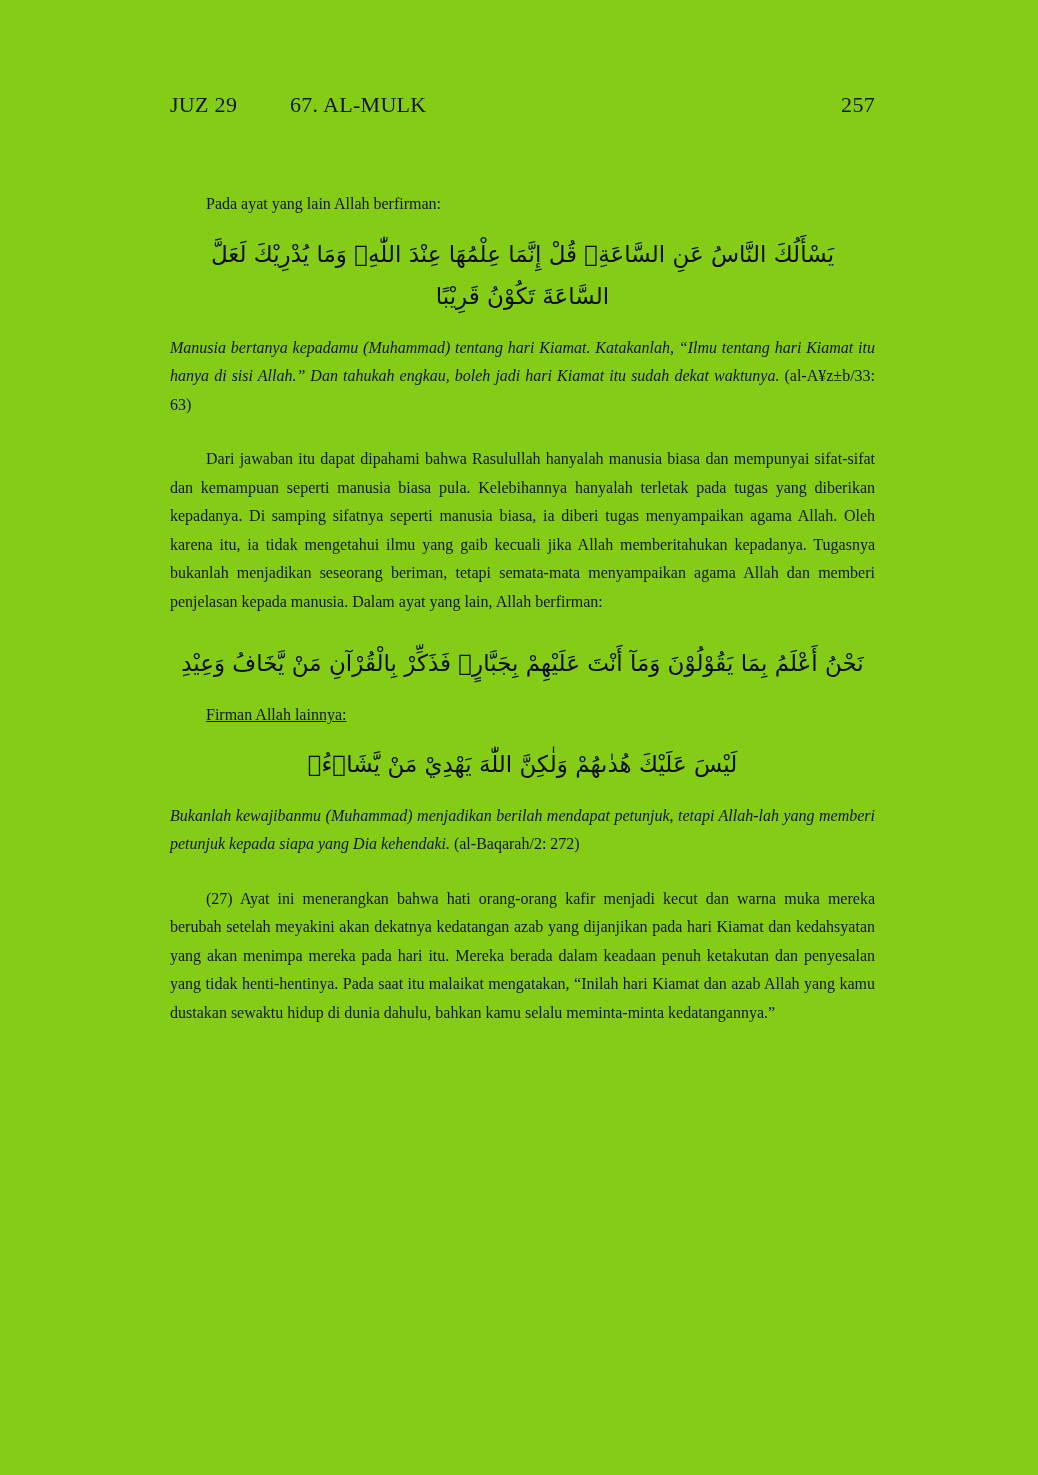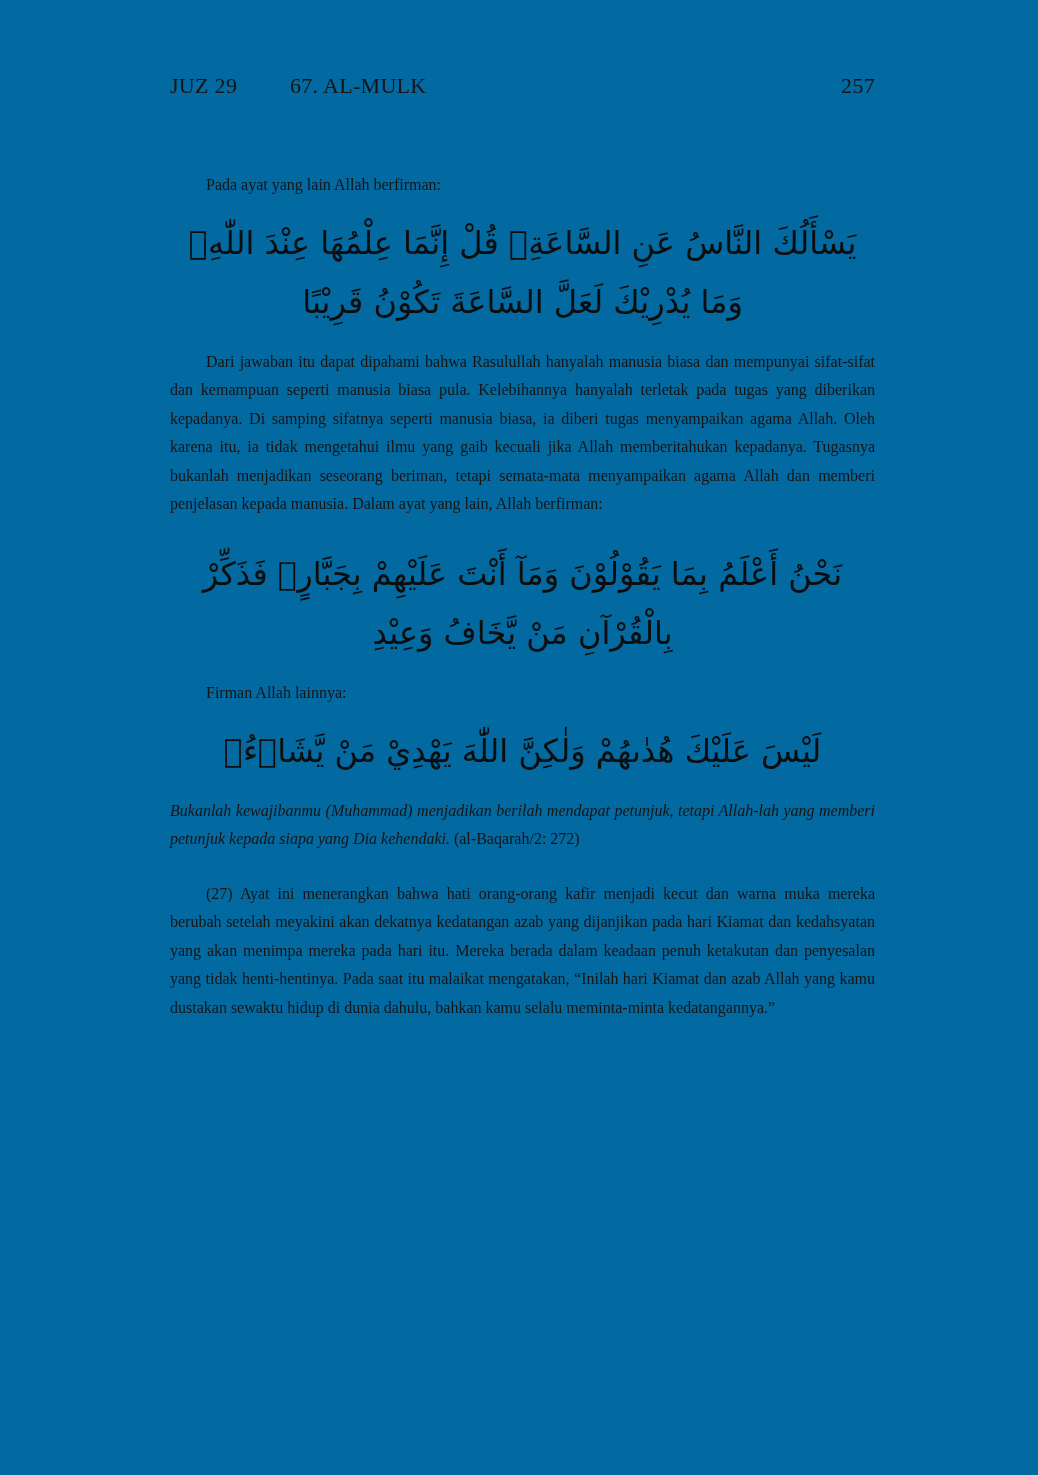--- a/index.html
+++ b/index.html
@@ -1,25 +1,25 @@
 <!DOCTYPE html>
 <html><head>
 <meta charset="utf-8">
 <style>
   html, body { margin: 0; padding: 0; background: #ffffff; }
   .page {
     position: relative;
     width: 1038px;
     height: 1475px;
     margin: 0 auto;
-    background: #0369a1;
+    background: #84cc16;
     color: #151515;
     font-family: "Liberation Serif", serif;
     box-sizing: border-box;
-    padding: 73px 163px 40px 170px;
+    padding: 92px 163px 40px 170px;
     overflow: hidden;
   }
   .running-header {
     display: flex;
     justify-content: space-between;
     align-items: baseline;
     font-size: 22px;
     letter-spacing: 0.3px;
     margin-bottom: 72px;
   }
@@ -31,21 +31,21 @@
     font-size: 16px;
     line-height: 28.5px;
     text-align: justify;
   }
   p.indent { text-indent: 36px; }
   p.intro { margin-bottom: 8px; }
   .arabic {
     direction: rtl;
     text-align: center;
     font-family: "DejaVu Sans", sans-serif;
-    font-size: 32px;
+    font-size: 23px;
     line-height: 1.85;
     margin: 14px 10px 16px 10px;
     color: #0d0d0d;
   }
   .translation { margin-bottom: 26px; }
   .translation .it { font-style: italic; }
   .translation .ref { font-style: normal; }
   .bodypara { margin-bottom: 26px; }
 </style>
 </head>
@@ -56,27 +56,28 @@
   <div class="running-header">
     <span class="left">JUZ 29</span>
     <span class="center">67. AL-MULK</span>
     <span class="right">257</span>
   </div>
 
   <p class="indent intro">Pada ayat yang lain Allah berfirman:</p>
 
   <div class="arabic">يَسْأَلُكَ النَّاسُ عَنِ السَّاعَةِۗ قُلْ إِنَّمَا عِلْمُهَا عِنْدَ اللّٰهِۗ وَمَا يُدْرِيْكَ لَعَلَّ السَّاعَةَ تَكُوْنُ قَرِيْبًا</div>
 
+  <p class="translation"><span class="it">Manusia bertanya kepadamu (Muhammad) tentang hari Kiamat. Katakanlah, “Ilmu tentang hari Kiamat itu hanya di sisi Allah.” Dan tahukah engkau, boleh jadi hari Kiamat itu sudah dekat waktunya.</span> <span class="ref">(al-A¥z±b/33: 63)</span></p>
 
   <p class="indent bodypara">Dari jawaban itu dapat dipahami bahwa Rasulullah hanyalah manusia biasa dan mempunyai sifat-sifat dan kemampuan seperti manusia biasa pula. Kelebihannya hanyalah terletak pada tugas yang diberikan kepadanya. Di samping sifatnya seperti manusia biasa, ia diberi tugas menyampaikan agama Allah. Oleh karena itu, ia tidak mengetahui ilmu yang gaib kecuali jika Allah memberitahukan kepadanya. Tugasnya bukanlah menjadikan seseorang beriman, tetapi semata-mata menyampaikan agama Allah dan memberi penjelasan kepada manusia. Dalam ayat yang lain, Allah berfirman:</p>
 
   <div class="arabic">نَحْنُ أَعْلَمُ بِمَا يَقُوْلُوْنَ وَمَآ أَنْتَ عَلَيْهِمْ بِجَبَّارٍۗ فَذَكِّرْ بِالْقُرْآنِ مَنْ يَّخَافُ وَعِيْدِ</div>
 
 
-  <p class="indent intro" style="margin-top:14px;">Firman Allah lainnya:</p>
+  <p class="indent intro" style="margin-top:14px;text-decoration:underline;">Firman Allah lainnya:</p>
 
   <div class="arabic">لَيْسَ عَلَيْكَ هُدٰىهُمْ وَلٰكِنَّ اللّٰهَ يَهْدِيْ مَنْ يَّشَاۤءُۗ</div>
 
   <p class="translation"><span class="it">Bukanlah kewajibanmu (Muhammad) menjadikan berilah mendapat petunjuk, tetapi Allah-lah yang memberi petunjuk kepada siapa yang Dia kehendaki.</span> <span class="ref">(al-Baqarah/2: 272)</span></p>
 
   <p class="indent bodypara" style="margin-top:6px;">(27) Ayat ini menerangkan bahwa hati orang-orang kafir menjadi kecut dan warna muka mereka berubah setelah meyakini akan dekatnya kedatangan azab yang dijanjikan pada hari Kiamat dan kedahsyatan yang akan menimpa mereka pada hari itu. Mereka berada dalam keadaan penuh ketakutan dan penyesalan yang tidak henti-hentinya. Pada saat itu malaikat mengatakan, “Inilah hari Kiamat dan azab Allah yang kamu dustakan sewaktu hidup di dunia dahulu, bahkan kamu selalu meminta-minta kedatangannya.”</p>
 
 </div>
 
 </body></html>

